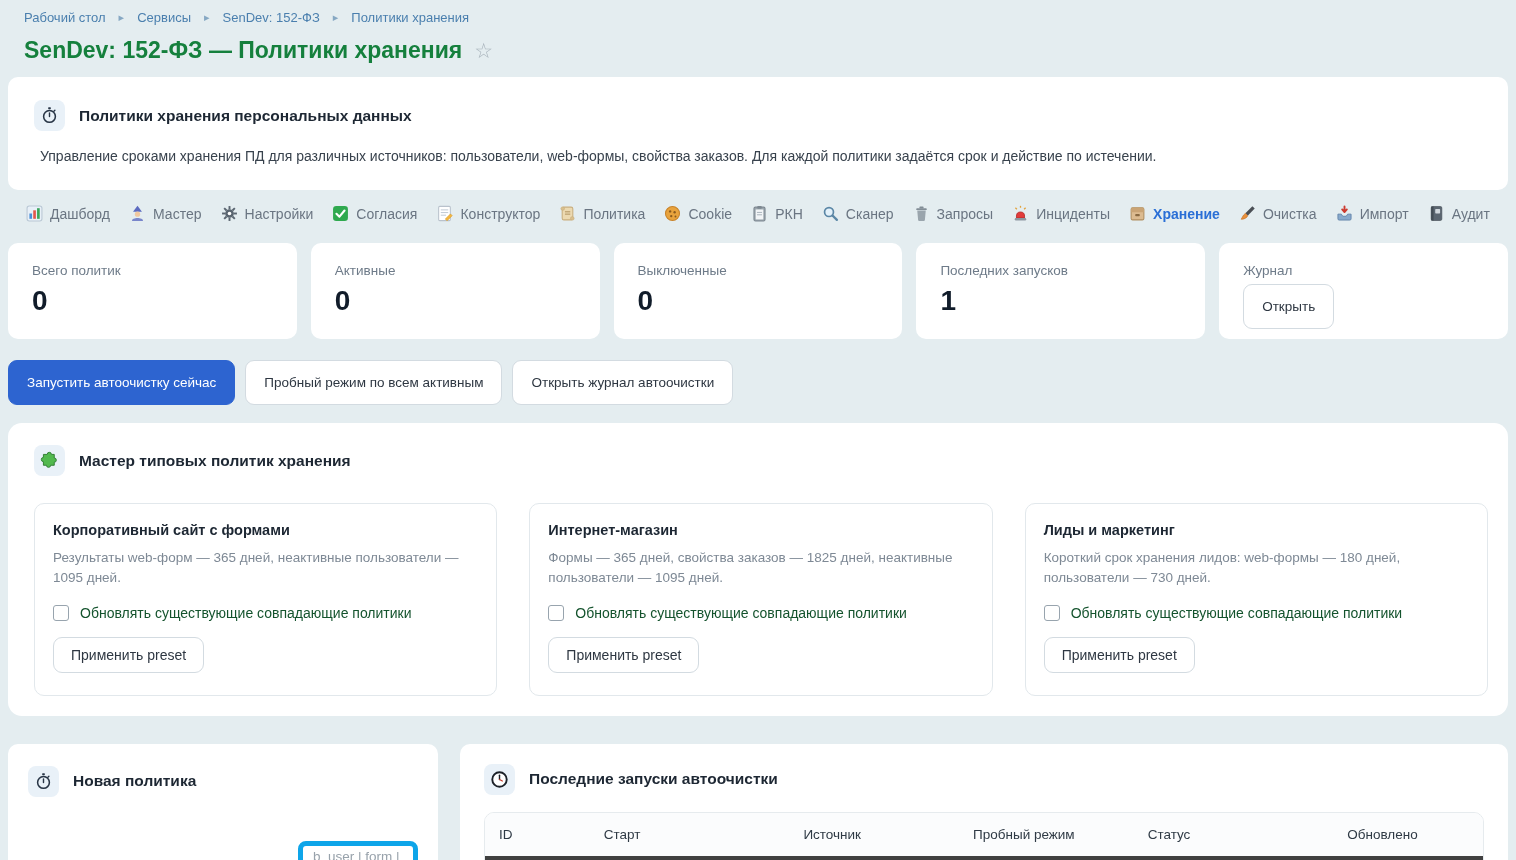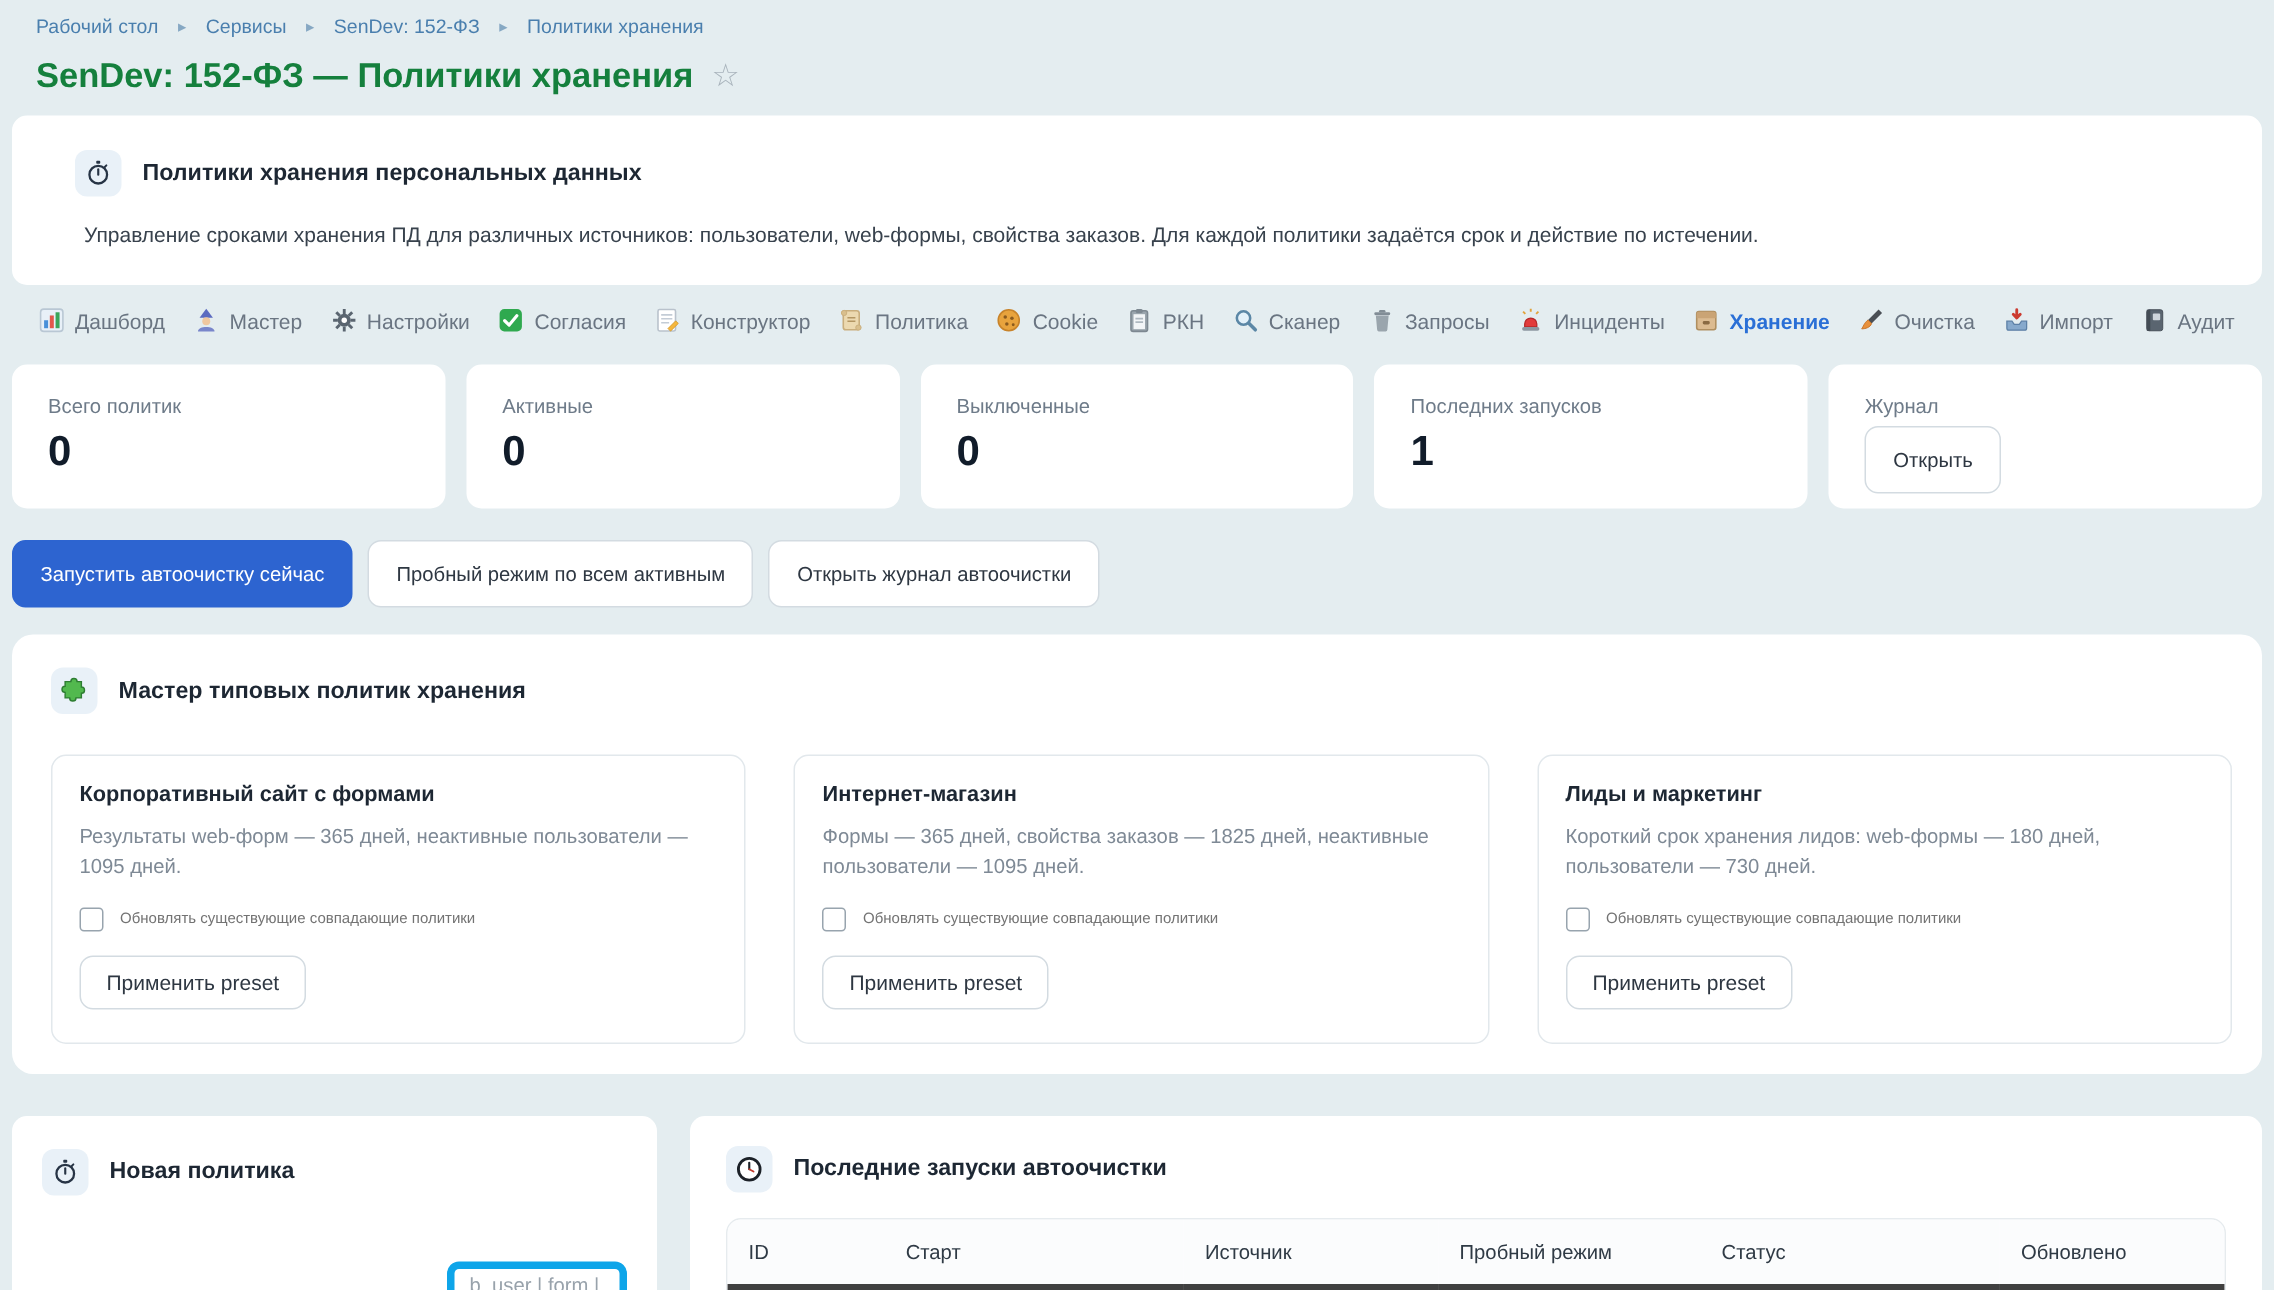--- a/index.html
+++ b/index.html
@@ -17,21 +17,21 @@
   .crumb-sep { color:#86a8c3; font-size:11px; }
 
   
   .title-row { display:flex; align-items:center; gap:12px; margin:12px 16px 13px; }
   .page-title { font-size:23px; font-weight:bold; color:#15803d; }
   .fav-star { font-size:21px; color:#a9b4bc; cursor:pointer; line-height:1; }
 
   .card { background:#fff; border-radius:10px; }
 
   
-  .banner { padding:23px 32px 26px 42px; margin-bottom:13px; }
+  .banner { padding:23px 32px 26px 26px; margin-bottom:13px; }
   .sec-head { display:flex; align-items:center; gap:14px; }
   .icon-box { width:31px; height:31px; border-radius:8px; background:#e9f1f8; display:flex; align-items:center; justify-content:center; flex:0 0 auto; }
   .sec-title { font-size:15.5px; font-weight:bold; color:#1d2733; }
   .banner-desc { margin-top:17px; margin-left:6px; font-size:14px; color:#38424d; }
 
   
   .tabs { display:flex; justify-content:space-between; align-items:center; margin:15px 18px 21px; }
   .tab { display:flex; align-items:center; gap:7px; cursor:pointer; white-space:nowrap; }
   .tab-label { font-size:14px; color:#6a7582; }
   .tab.active .tab-label { color:#2a6fd6; font-weight:bold; }
@@ -53,21 +53,21 @@
   .actions { display:flex; gap:10px; margin-bottom:18px; }
 
   
   .wizard { padding:22px 20px 20px 26px; margin-bottom:28px;border-radius:14px; }
   .presets { display:flex; gap:32px; margin-top:27px; margin-right:0; }
   .preset-card { flex:1; border:1px solid #e2e8ec; border-radius:10px; padding:18px 18px 22px; background:#fff; }
   .preset-title { font-size:14.5px; font-weight:bold; color:#1d2733; }
   .preset-desc { margin-top:10px; font-size:13.5px; color:#7e8995; line-height:1.5; }
   .check-row { display:flex; align-items:center; gap:11px; margin-top:16px; cursor:pointer; }
   .checkbox { width:16px; height:16px; border:1.5px solid #98a4ae; border-radius:3px; background:#fff; flex:0 0 auto; }
-  .check-label { font-size:10px; color:#737373; }
+  .check-label { font-size:14px; color:#14532d; }
   .preset-card .btn { margin-top:16px; padding:9px 17px; font-size:14px; }
 
   
   .bottom { display:flex; gap:22px; align-items:flex-start; }
   .new-policy { width:430px; flex:0 0 auto; padding:22px 20px; min-height:220px; }
   .form { margin-top:24px; }
   .form-row { display:flex; justify-content:space-between; align-items:center; padding:12px 0 14px; }
   .form-label { font-size:13.5px; color:#333e49;margin-top:32px; }
   .form-input { width:120px; height:31px; border:5px solid #0ea5e9; border-radius:8px; padding:0 10px;
                 font-size:13.5px; color:#6d28d9; font-family:"Liberation Sans", sans-serif; }

